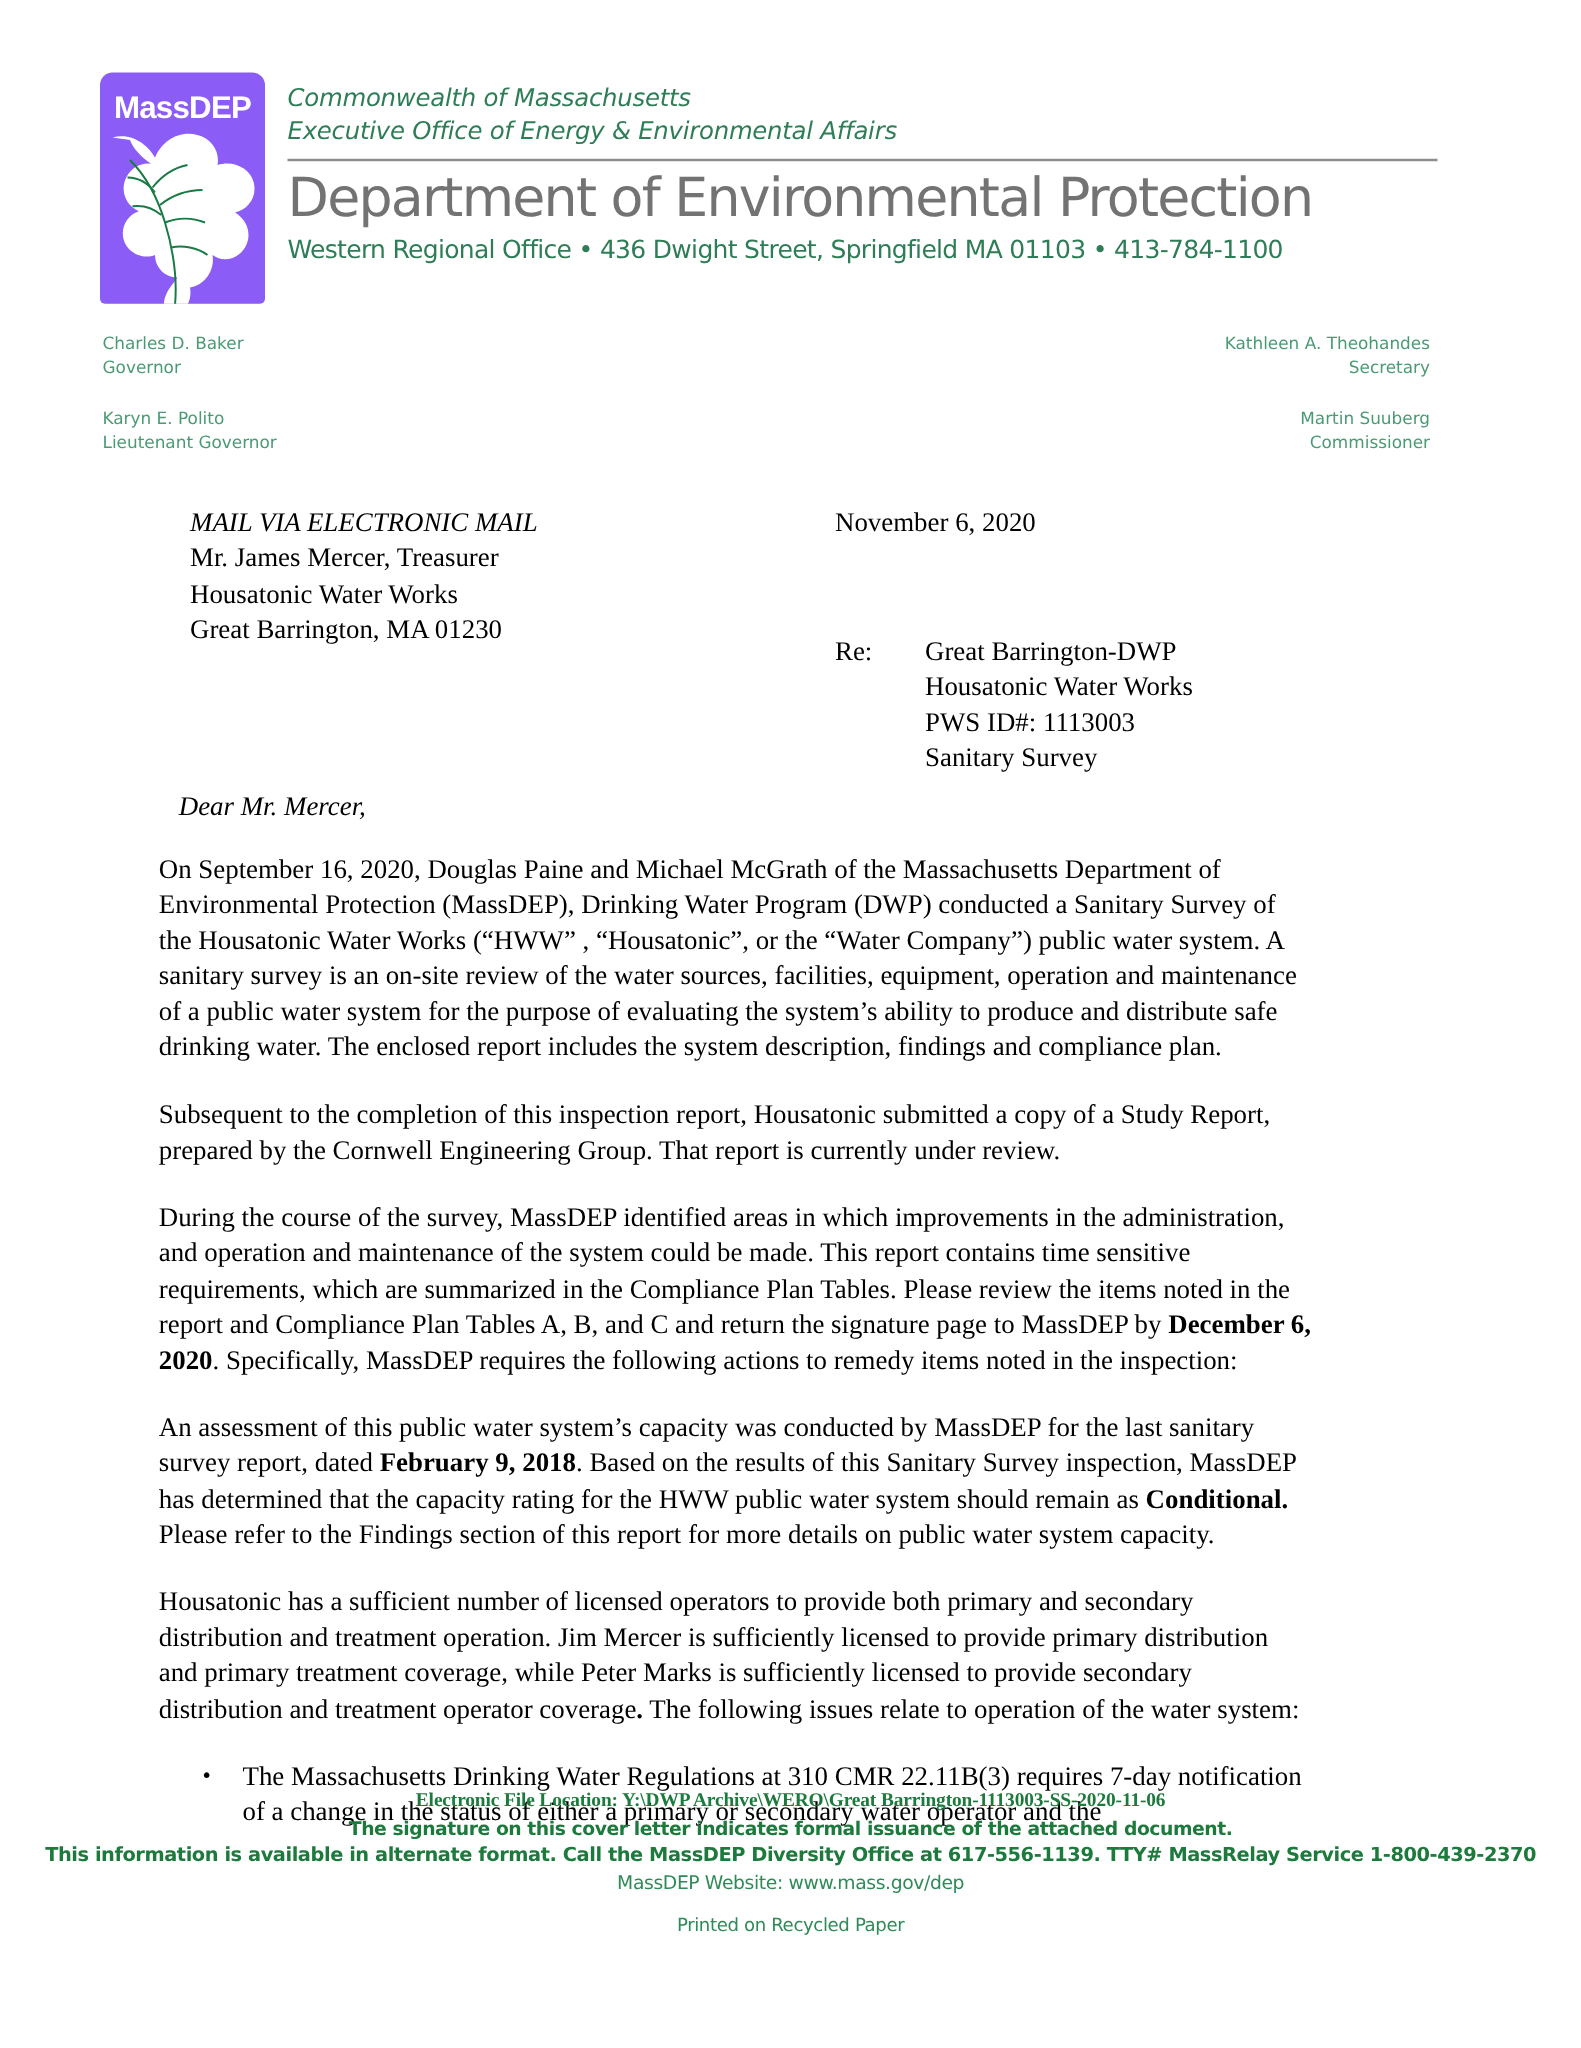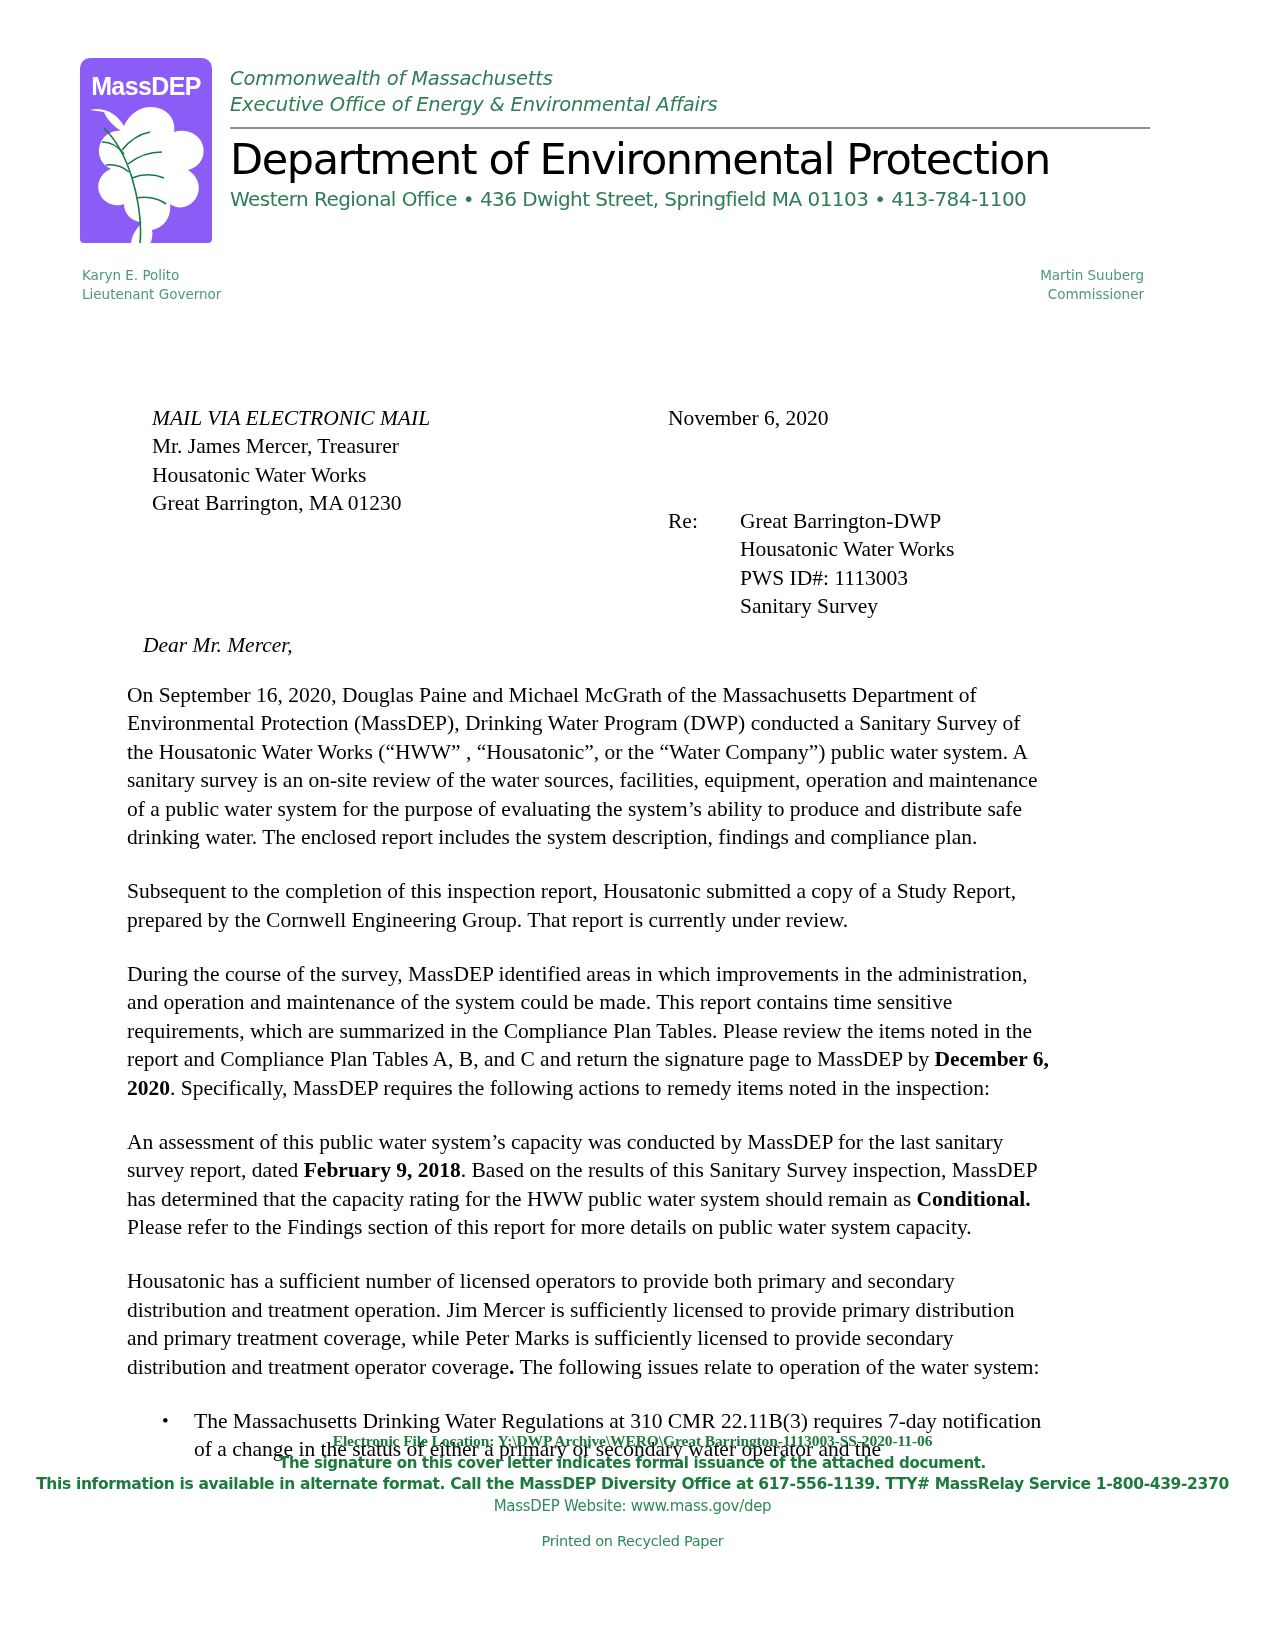--- a/index.html
+++ b/index.html
@@ -69,21 +69,21 @@
   .lh-rule {
     margin-top: 9px;
     margin-bottom: 6px;
     height: 2px;
     background: #8e8e8e;
     width: 100%;
   }
   .lh-dept {
     font-family: "DejaVu Sans", sans-serif;
     font-size: 43px;
-    color: #000000;
+    color: #737373;
     letter-spacing: -1.4px;
     line-height: 1.12;
     white-space: nowrap;
   }
   .lh-office {
     font-family: "DejaVu Sans", sans-serif;
     font-size: 20px;
     color: #2e7d56;
     letter-spacing: -0.55px;
     margin-top: 4px;
@@ -252,20 +252,30 @@
       <div class="lh-line">Executive Office of Energy &amp; Environmental Affairs</div>
       <div class="lh-rule"></div>
       <div class="lh-dept">Department of Environmental Protection</div>
       <div class="lh-office">Western Regional Office • 436 Dwight Street, Springfield MA 01103 • 413-784-1100</div>
     </div>
   </div>
 
   <div class="officials">
     <div class="officials-row">
       <div class="off-left">
+        <div>Charles D. Baker</div>
+        <div>Governor</div>
+      </div>
+      <div class="off-right">
+        <div>Kathleen A. Theohandes</div>
+        <div>Secretary</div>
+      </div>
+    </div>
+    <div class="officials-row">
+      <div class="off-left">
         <div>Karyn E. Polito</div>
         <div>Lieutenant Governor</div>
       </div>
       <div class="off-right">
         <div>Martin Suuberg</div>
         <div>Commissioner</div>
       </div>
     </div>
   </div>
 

